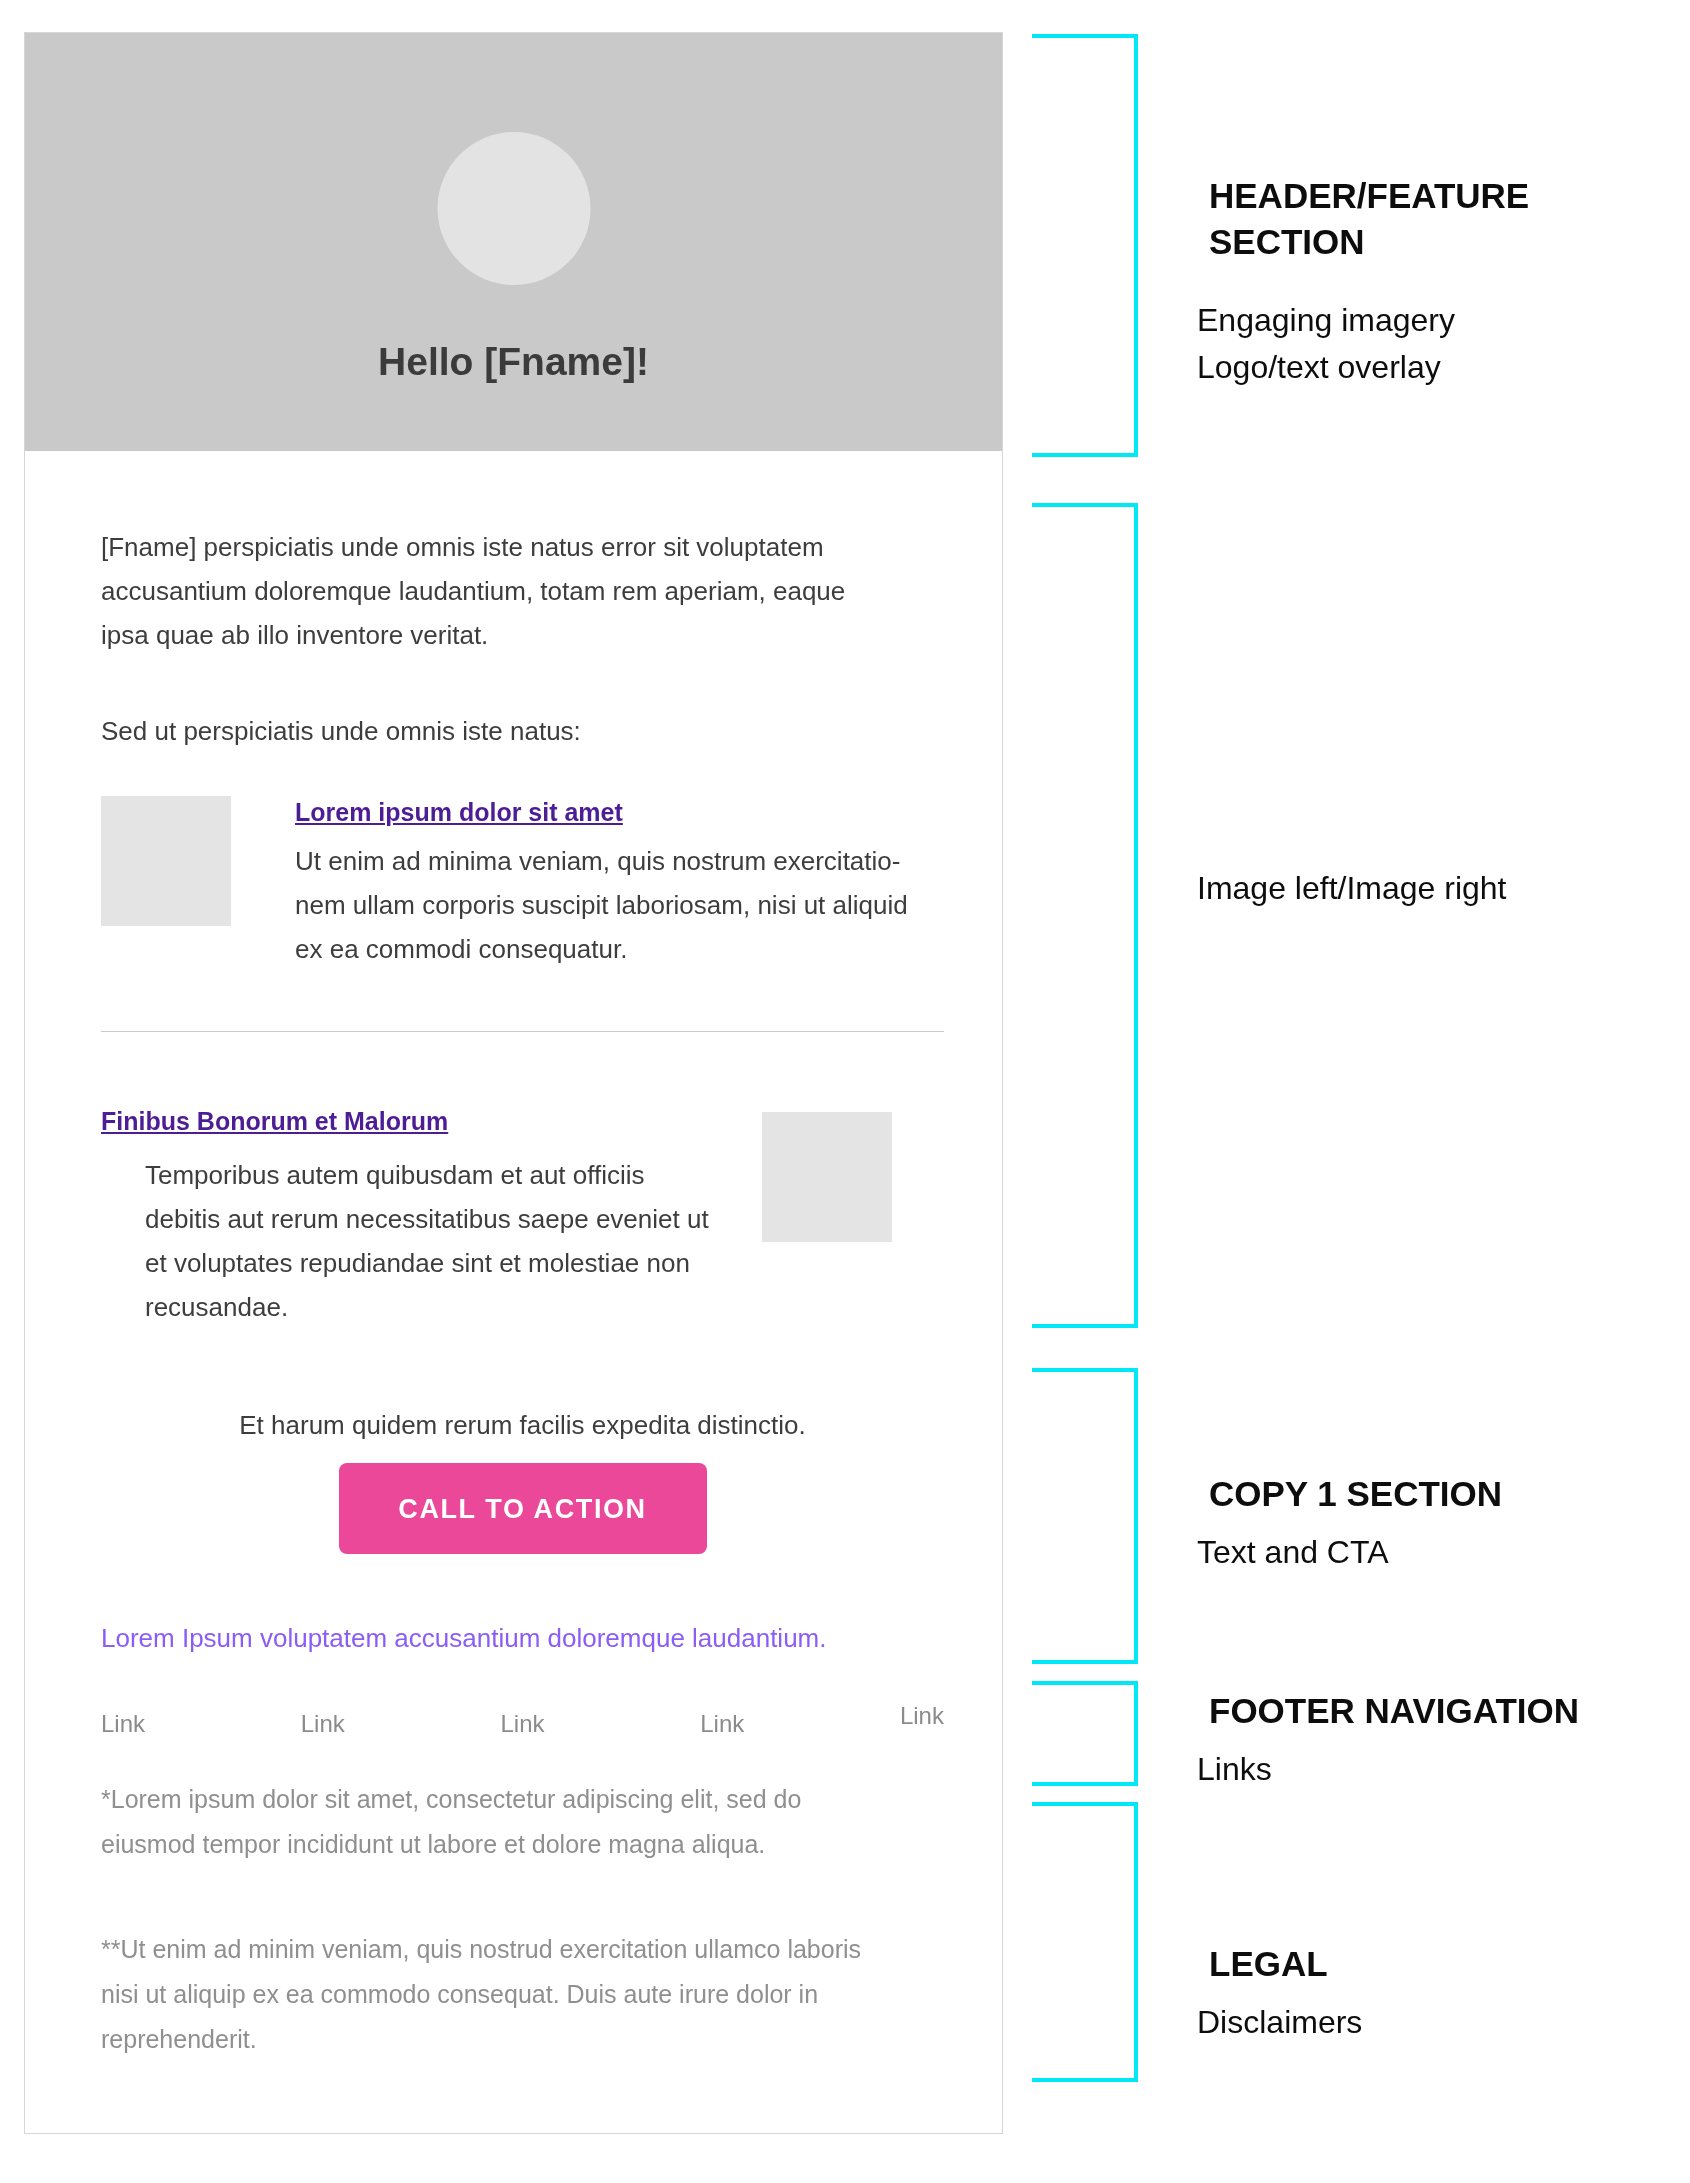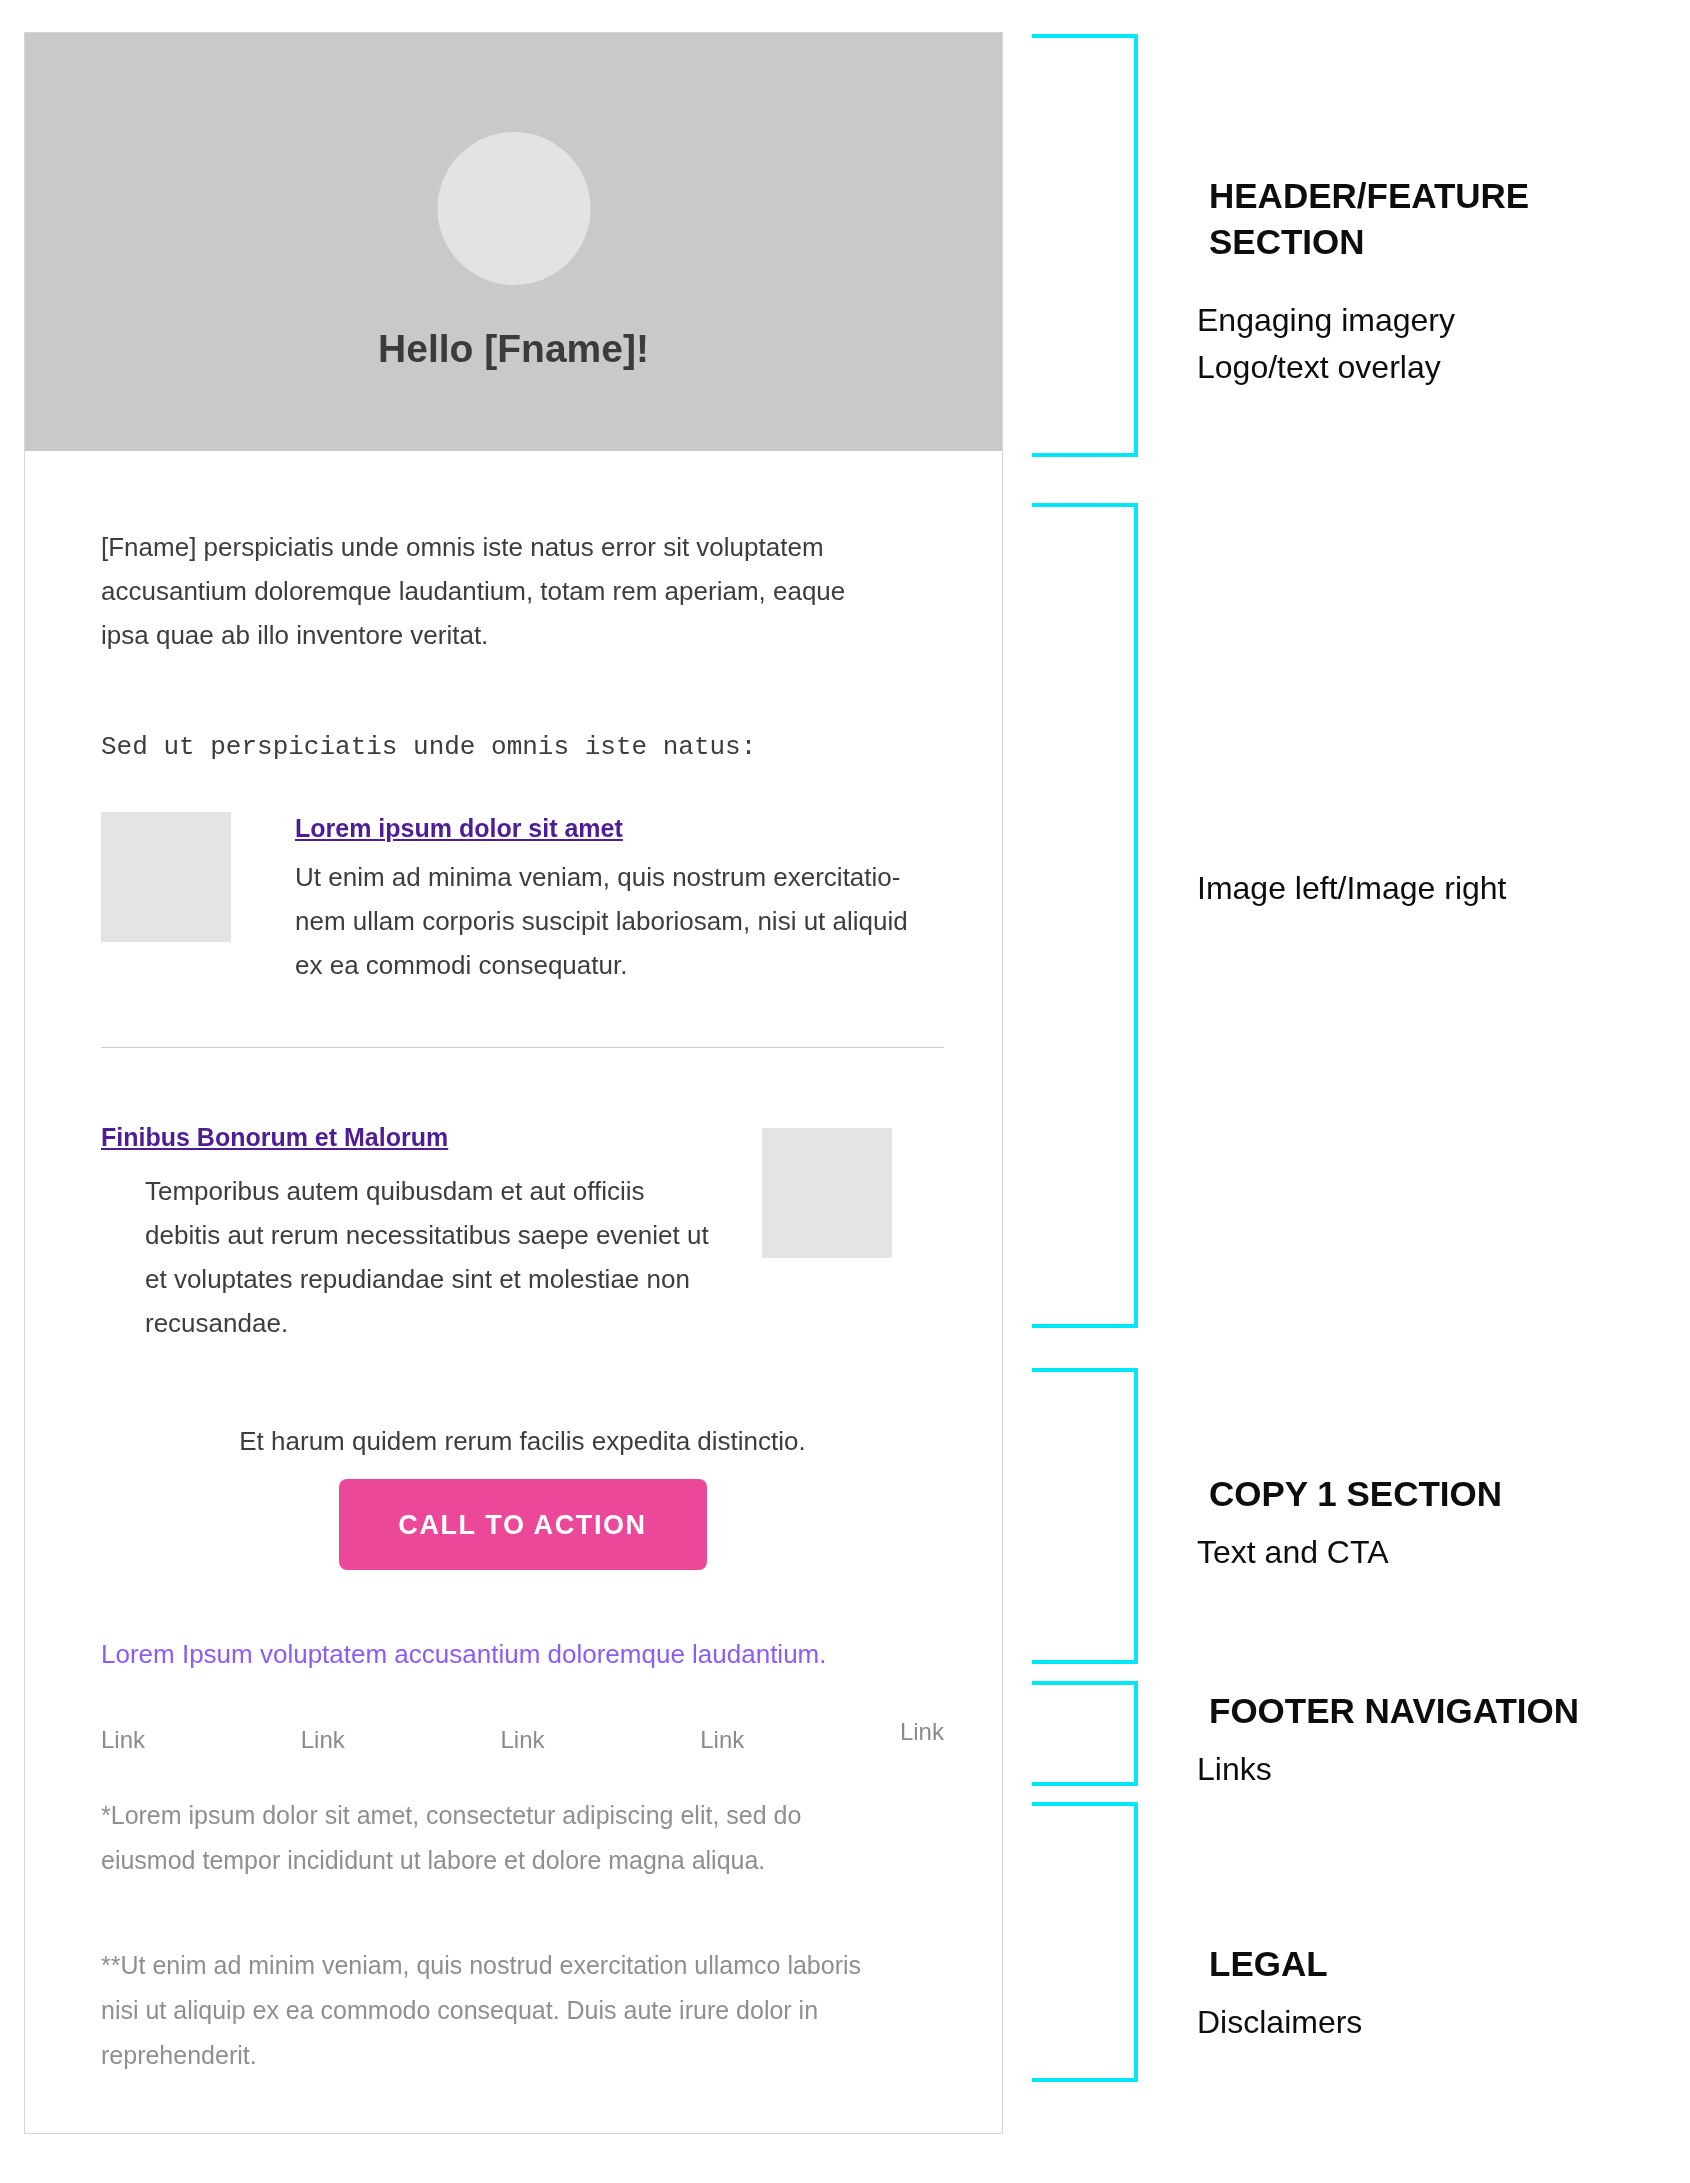--- a/index.html
+++ b/index.html
@@ -8,28 +8,28 @@
 
   .pre { white-space:pre-line; }
 
   
   .email-card { position:absolute; left:24px; top:32px; width:979px; height:2102px;
                 box-sizing:border-box; background:#ffffff; border:0.8px solid #d6d6d6; }
 
   .header-box { position:relative; width:100%; height:418px; background:#c9c9c9; }
   .logo-circle { position:absolute; left:50%; top:99px; transform:translateX(-50%);
                  width:153px; height:153px; border-radius:50%; background:#e3e3e3; }
-  .greeting { position:absolute; left:0; right:0; top:294px; text-align:center;
+  .greeting { position:absolute; left:0; right:0; top:307px; text-align:center;
               font-weight:bold; font-size:39px; color:#3b3b3b; }
 
   .content { padding:0 58px 0 76px; }
   .body-text { font-size:26px; line-height:44px; color:#3d3d3d; margin:0; }
 
   .intro { margin-top:74px; }
-  .lead-in { margin-top:68px;font-family:Liberation Mono, monospace; }
+  .lead-in { margin-top:52px; }
 
   .benefit { display:flex; align-items:flex-start; }
   .benefit.image-left { margin-top:43px; }
   .benefit.image-right { margin-top:73px; }
   .ph-img { width:130px; height:130px; background:#e4e4e4; flex:none; }
   .benefit.image-left .ph-img { margin-right:64px; }
   .benefit.image-right .ph-img { margin-left:auto; margin-right:52px; margin-top:6.4px; }
   .benefit h3 { margin:0; font-size:25px; line-height:32px; font-weight:bold; color:#4c1d95;text-decoration:underline; }
   .benefit .bbody { margin-top:11.3px; }
   .benefit.image-right .bbody { margin-top:16px;margin-left:44px; }

